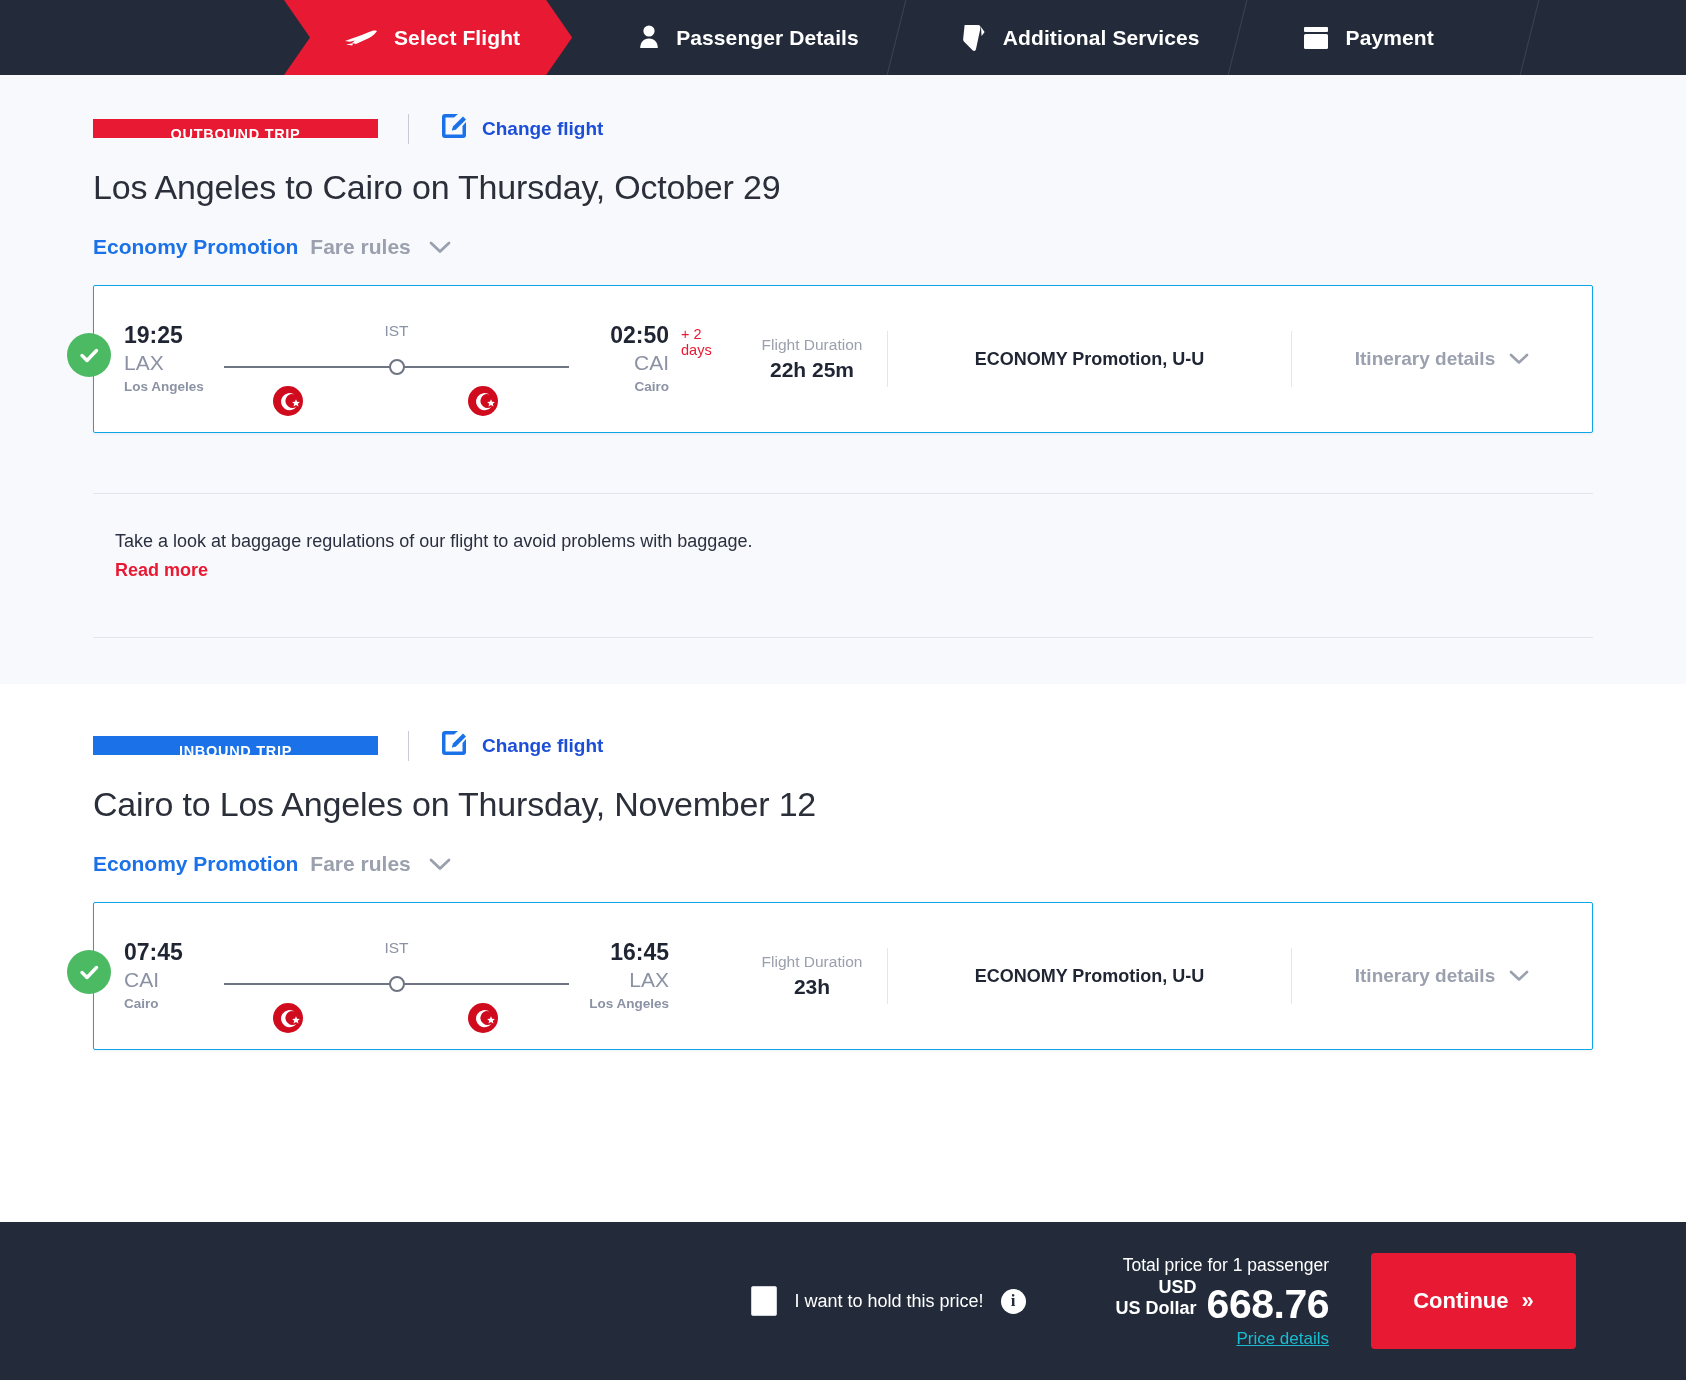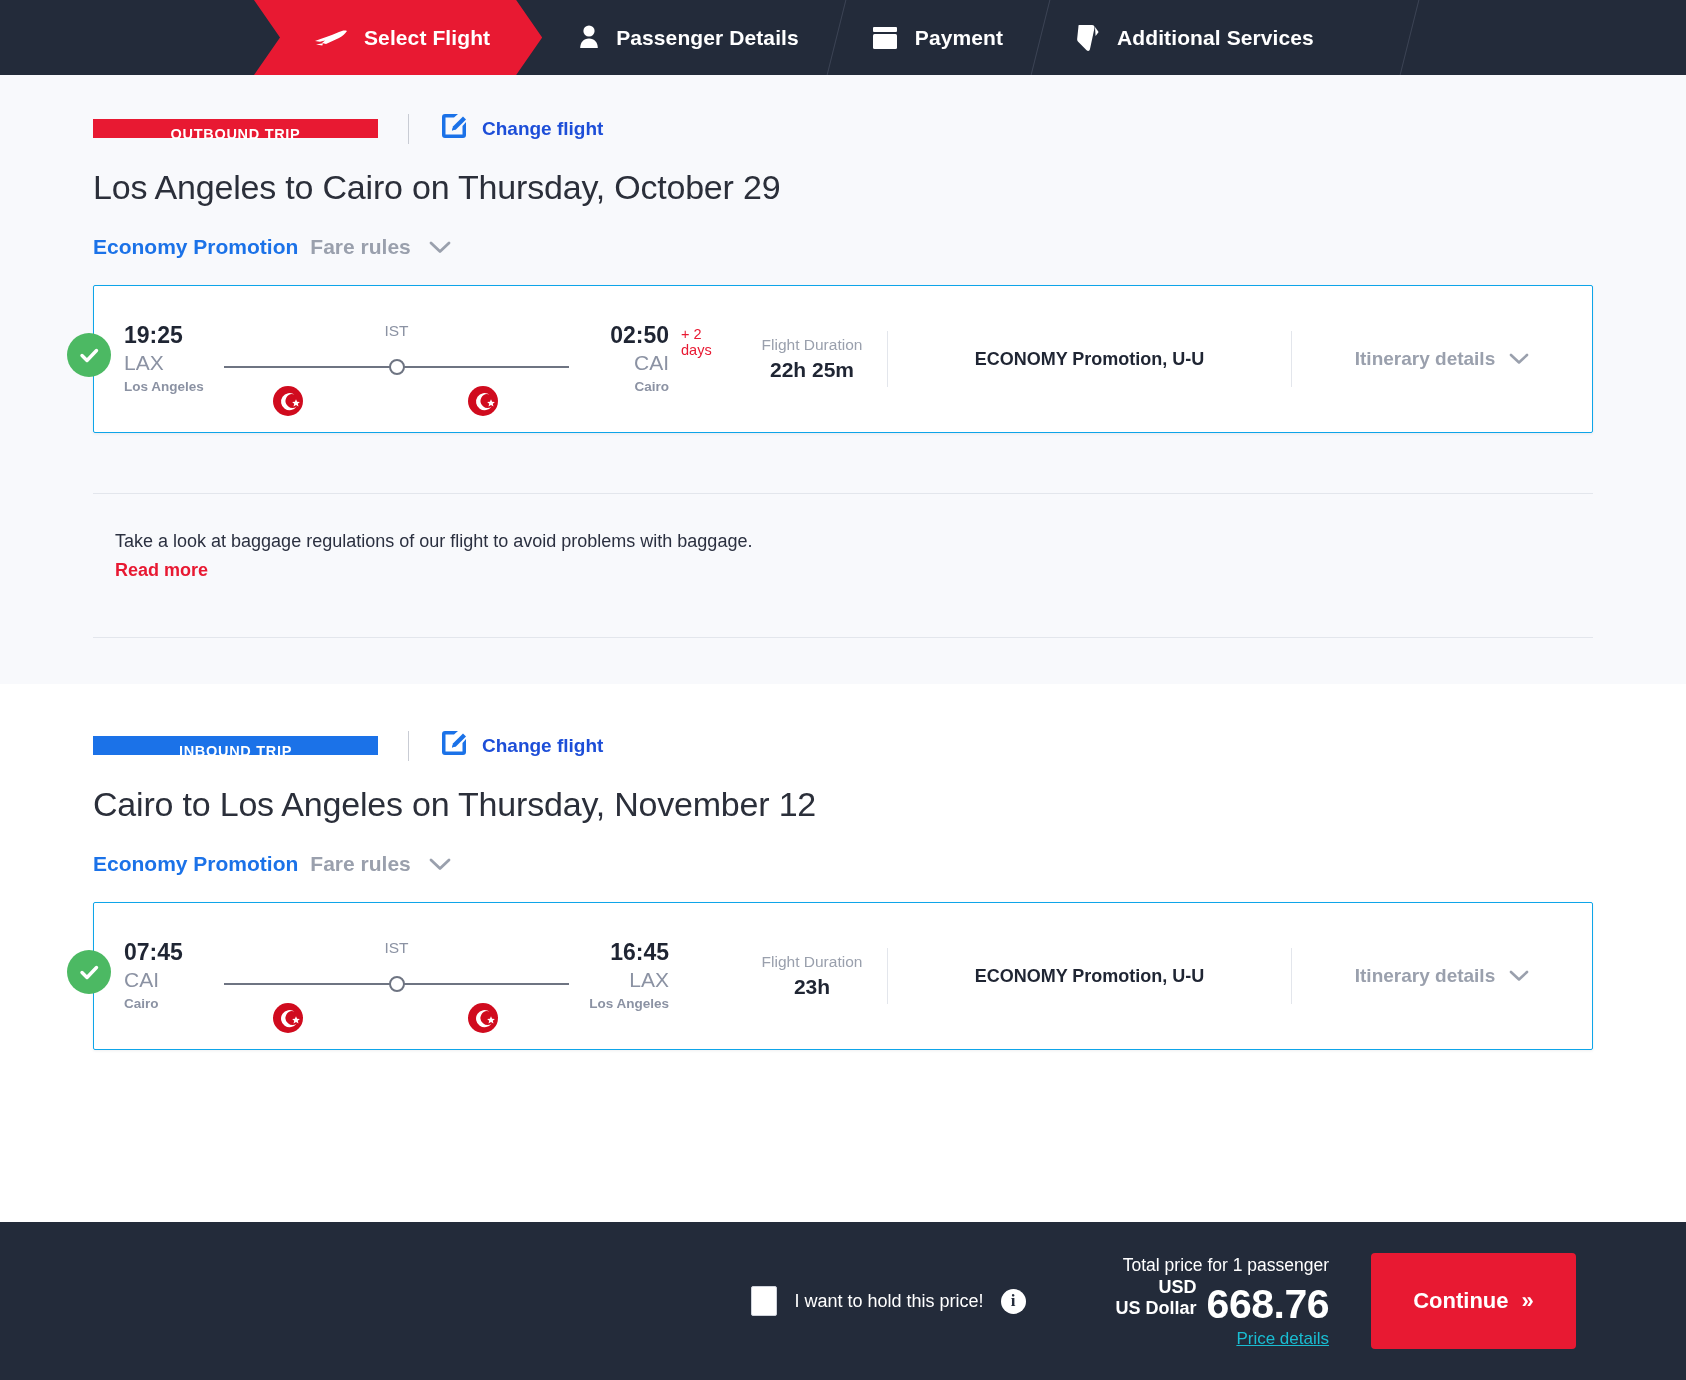--- a/index.html
+++ b/index.html
@@ -13,20 +13,21 @@
   }
 
   
   .stepbar {
     position: relative;
     height: 75px;
     background: #232b3a;
     display: flex;
     align-items: stretch;
     overflow: hidden;
+    gap: 30px;
   }
   .step {
     position: relative;
     display: flex;
     align-items: center;
     gap: 16px;
     color: #ffffff;
     font-size: 21px;
     font-weight: bold;
     white-space: nowrap;
@@ -248,36 +249,36 @@
         <svg width="22" height="28" viewBox="0 0 22 28">
           <circle cx="11" cy="7" r="5.6" fill="#ffffff"></circle>
           <path d="M11 14.5 C5.5 14.5 2.2 18.5 2.2 24 L19.8 24 C19.8 18.5 16.5 14.5 11 14.5 Z" fill="#ffffff"></path>
         </svg>
       </span>
       <span class="lbl">Passenger Details</span>
     </div>
 
     <div class="step plain">
       <span class="step-icon">
+        <svg width="26" height="30" viewBox="0 0 26 30">
+          <path d="M4 2 L17 2 C19 2 20 3.4 19.4 5.6 L15 26 C14.6 28 13 28.6 11.6 27.2 L3.4 19 C2.4 18 2 16.8 2.2 15.4 L3.4 4 C3.5 2.8 3.4 2 4 2 Z" fill="#ffffff"></path>
+          <path d="M20 4 L23.6 9 L20.6 13 Z" fill="#ffffff"></path>
+        </svg>
+      </span>
+      <span class="lbl">Additional Services</span>
+    </div>
+
+    <div class="step plain">
+      <span class="step-icon">
         <svg width="28" height="26" viewBox="0 0 28 26">
           <rect x="2" y="2" width="24" height="5" rx="1" fill="#ffffff"></rect>
           <rect x="2" y="9" width="24" height="15" rx="1.5" fill="#ffffff"></rect>
         </svg>
       </span>
       <span class="lbl">Payment</span>
-    </div>
-
-    <div class="step plain">
-      <span class="step-icon">
-        <svg width="26" height="30" viewBox="0 0 26 30">
-          <path d="M4 2 L17 2 C19 2 20 3.4 19.4 5.6 L15 26 C14.6 28 13 28.6 11.6 27.2 L3.4 19 C2.4 18 2 16.8 2.2 15.4 L3.4 4 C3.5 2.8 3.4 2 4 2 Z" fill="#ffffff"></path>
-          <path d="M20 4 L23.6 9 L20.6 13 Z" fill="#ffffff"></path>
-        </svg>
-      </span>
-      <span class="lbl">Additional Services</span>
     </div>
   </div>
 
   <div class="trip-section outbound">
     <div class="inner">
 
       <div class="badge-row">
         <div class="badge outbound-badge">OUTBOUND TRIP</div>
         <div class="vsep"></div>
         <div class="change-flight">

